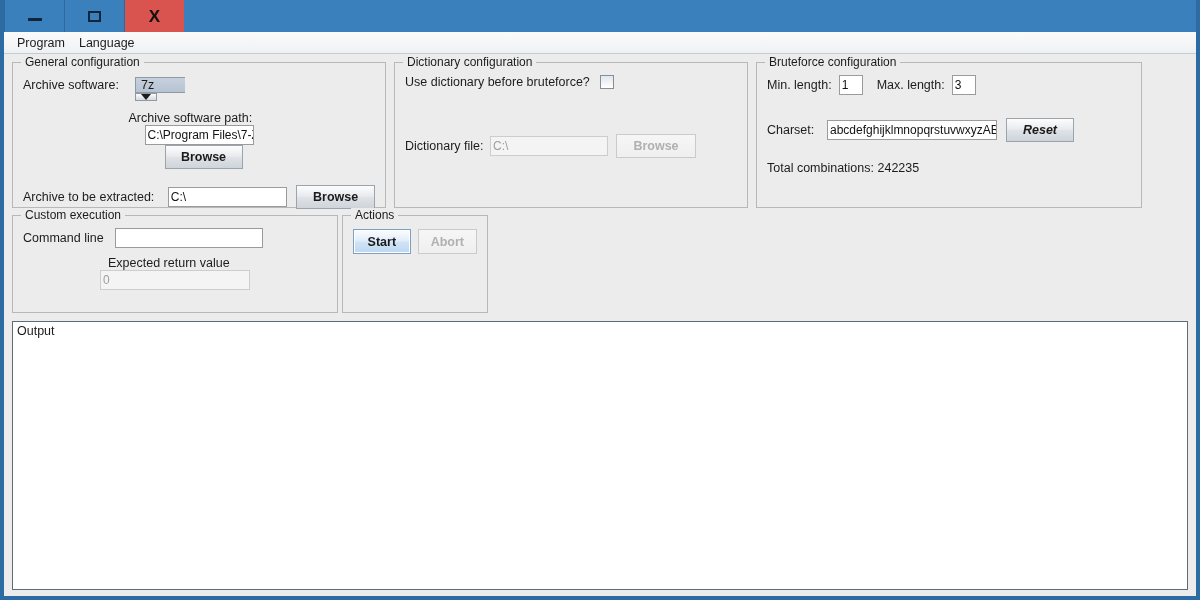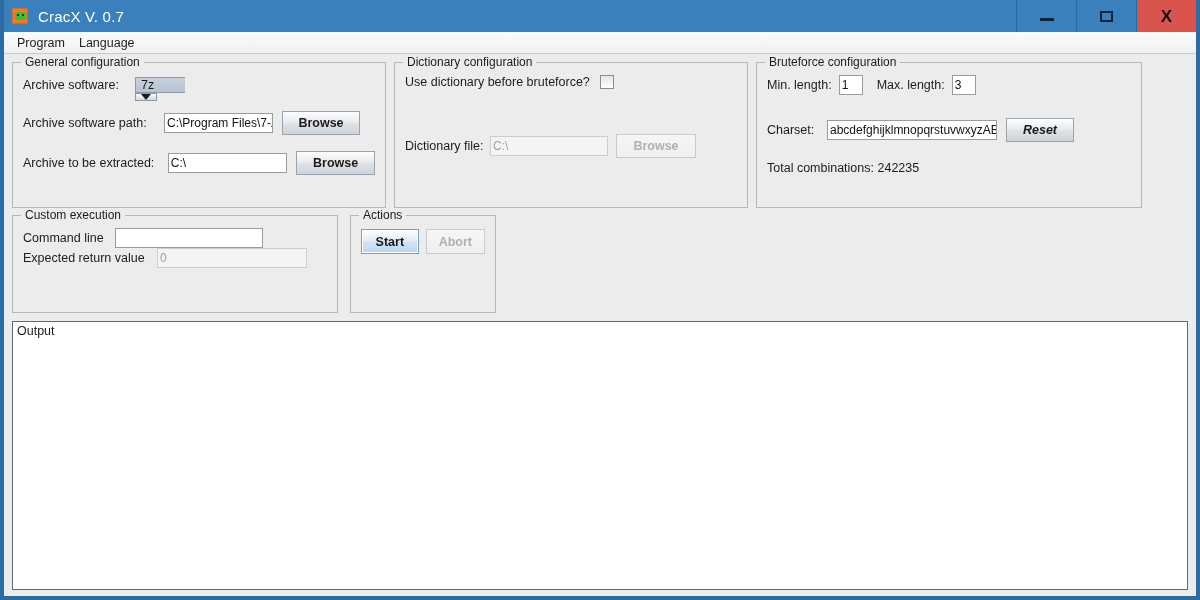--- a/index.html
+++ b/index.html
@@ -76,21 +76,21 @@
   }
 
   
   .content {
     flex:1; background:#ececec;
     padding: 8px 8px 6px 8px;
     display:flex; flex-direction:column;
     position:relative;
   }
   .row-top { display:flex; gap:8px; }
-  .row-mid { display:flex; gap:12px; margin-top: 7px; }
+  .row-mid { display:flex; gap:4px; margin-top: 7px; }
 
   
   .group {
     border: 1px solid #b8b8b8;
     position: relative;
     background: #ececec;
     padding: 10px 10px 8px 10px;
   }
   .group > .legend {
     position:absolute; top:-8px; left:8px;
@@ -181,26 +181,20 @@
     padding: 2px 4px;
     white-space: pre-wrap;
   }
 </style>
 </head>
 <body>
 
 <div class="window">
 
   <div class="titlebar">
-    <div class="title-left">
-      <span class="app-icon">
-        <span class="app-icon-inner"></span>
-      </span>
-      <span class="title-text">CracX V. 0.7</span>
-    </div>
     <div class="winbtns">
       <div class="winbtn">
         <span class="min-glyph"></span>
       </div>
       <div class="winbtn">
         <span class="max-glyph"></span>
       </div>
       <div class="winbtn close">
         <span class="close-glyph">X</span>
       </div>
@@ -222,21 +216,21 @@
         <div class="line" style="margin-top:4px;">
           <span class="lbl" style="width:112px;">Archive software:</span>
           <span class="combo">
             <span class="field">7z</span>
             <span class="arrowbtn">
                 <span class="arrow-down"></span>
               </span>
           </span>
         </div>
 
-        <div class="line" style="margin-top:18px;">
+        <div class="line" style="margin-top:18px;flex-direction:column;">
           <span class="lbl" style="width:141px;">Archive software path:</span>
           <span class="tf" style="width:109px;">C:\Program Files\7-Z</span>
           <span class="btn" style="margin-left:9px;width:78px;">Browse</span>
         </div>
 
         <div class="line" style="margin-top:16px;">
           <span class="lbl" style="width:148px;">Archive to be extracted:</span>
           <span class="tf" style="width:122px;">C:\</span>
           <span class="btn" style="margin-left:9px;width:80px;">Browse</span>
         </div>
@@ -282,21 +276,21 @@
     <div class="row-mid">
 
       <div class="group" id="grp-custom">
         <div class="legend">Custom execution</div>
 
         <div class="line" style="margin-top:2px;">
           <span class="lbl" style="width:92px;">Command line</span>
           <span class="tf" style="width:148px;"></span>
         </div>
 
-        <div class="line" style="">
+        <div class="line" style="margin-top:8px;flex-direction:column;">
           <span class="lbl" style="width:134px;">Expected return value</span>
           <span class="tf disabled" style="width:150px;"><span class="ph">0</span></span>
         </div>
       </div>
 
       <div class="group" id="grp-actions">
         <div class="legend">Actions</div>
         <div class="line" style="margin-top:3px;">
           <span class="btn default" style="width:62px;height:25px;">Start</span>
           <span class="btn disabled" style="width:62px;height:25px;margin-left:7px;">Abort</span>

